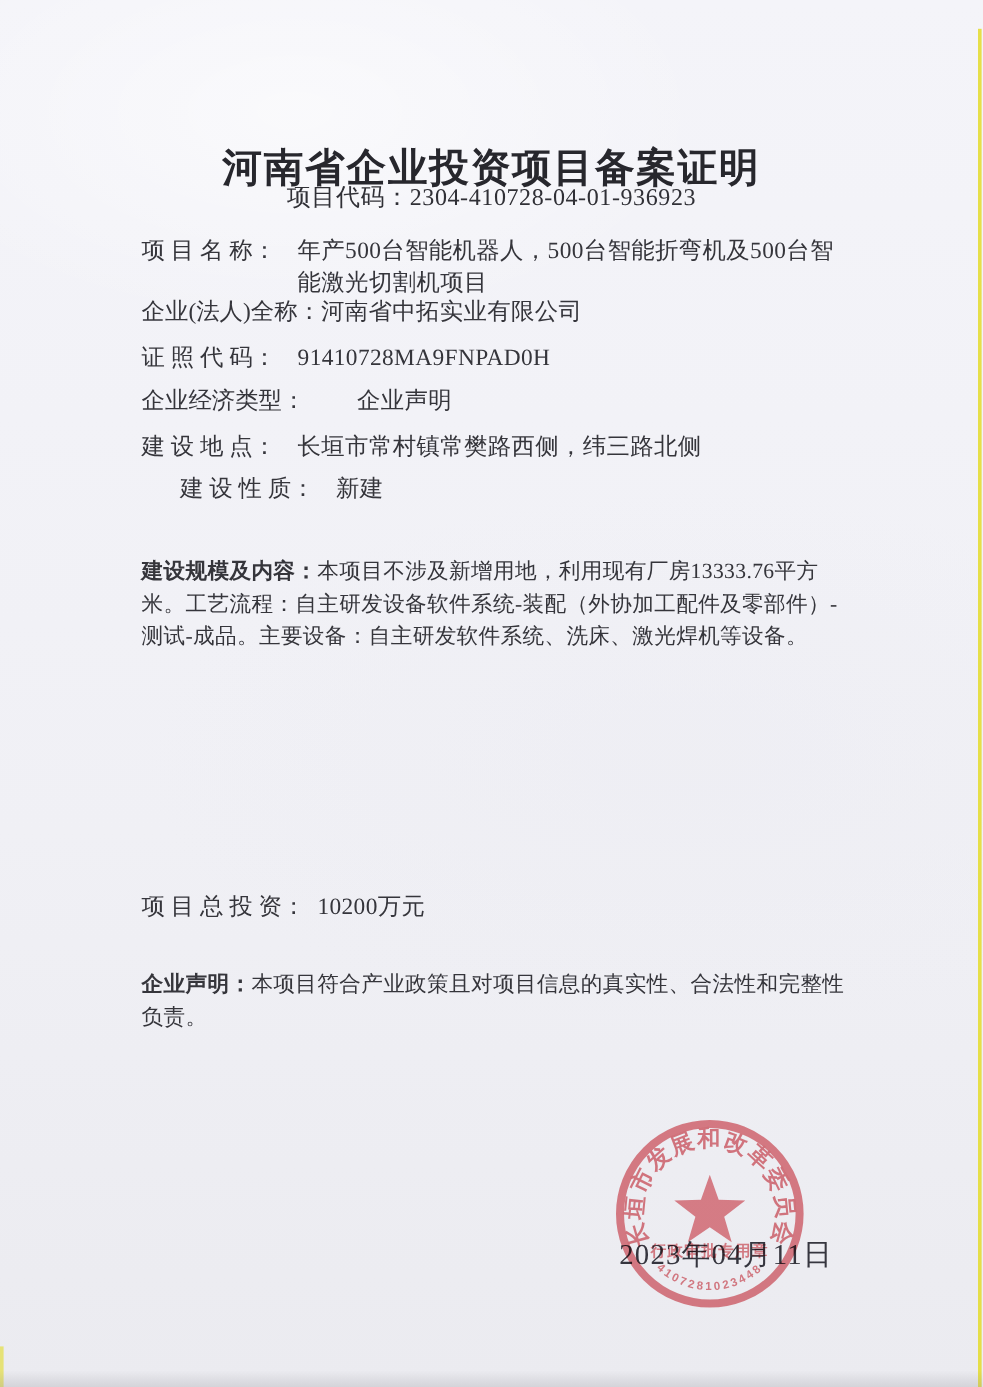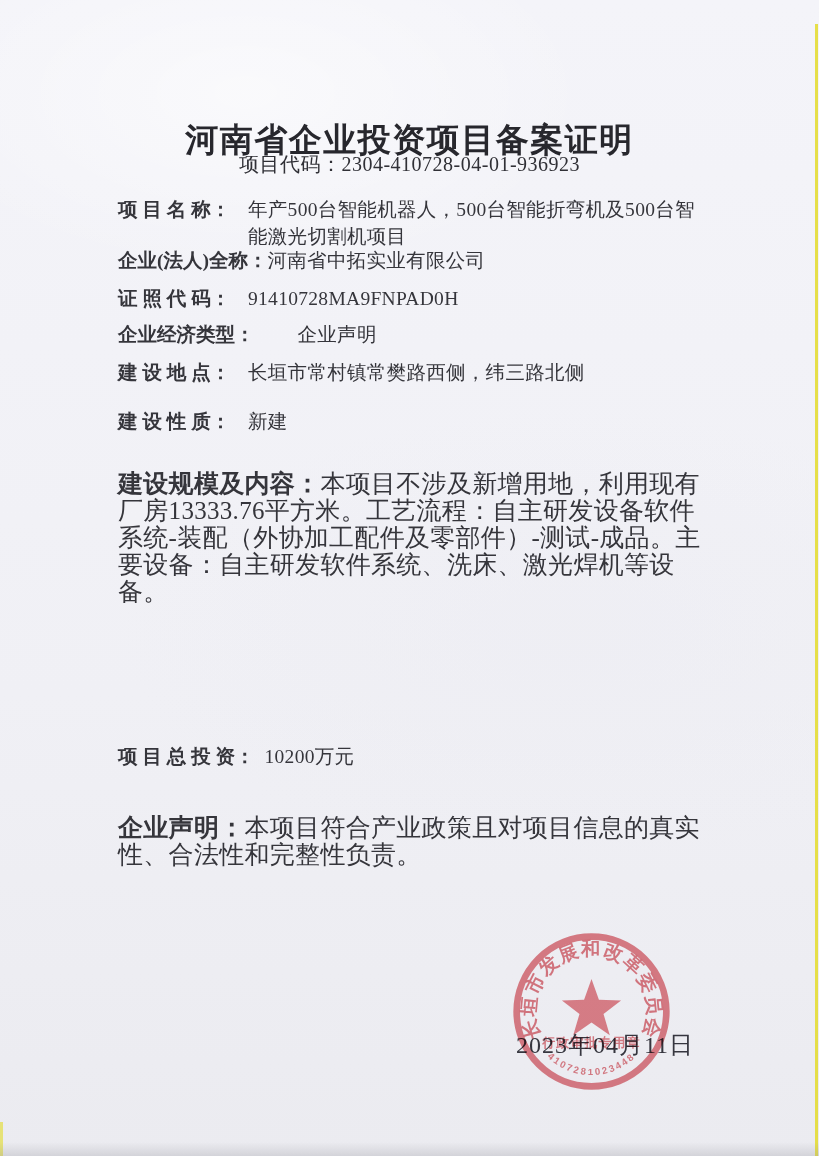--- a/index.html
+++ b/index.html
@@ -38,34 +38,34 @@
     position:absolute;top:151px;left:0;width:100%;
     text-align:center;font-size:20px;color:#303036;
   }
   .code-line .lbl{font-weight:400;letter-spacing:.5px;}
   .code-line .val{letter-spacing:.5px;}
 
   .row{
     position:absolute;left:118px;width:596px;display:flex;
     font-size:19.5px;line-height:27px;color:#35353b;
   }
-  .row .label{flex:0 0 130px;font-weight:700;white-space:nowrap;}
+  .row .label{flex:0 0 130px;font-weight:400;white-space:nowrap;}
   .row .value{flex:1;letter-spacing:.3px;}
 
   .r-name{top:196px;}      .r-name .value{max-width:464px;font-family:Liberation Serif, serif;}
   .r-company{top:247px;}
   .r-license{top:285px;}
   .r-econ{top:321px;gap:43px;}
   .r-location{top:359px;}
-  .r-nature{top:408px;}
+  .r-nature{top:394px;margin-left:32px;}
   .r-invest{top:743px;}    .r-invest .value{padding-left:10px;}
 
   .para{
     position:absolute;left:118px;width:594px;
-    font-size:25px;line-height:27px;letter-spacing:.3px;
+    font-size:18px;line-height:27px;letter-spacing:.3px;
     word-break:break-all;color:#35353b;
   }
   .para .plabel{font-weight:700;}
   .p-scale{top:445px;}
   .p-declare{top:789px;}
 
   .seal{
     position:absolute;left:510px;top:930px;width:163px;height:163px;
     mix-blend-mode:multiply;opacity:.92;
   }

